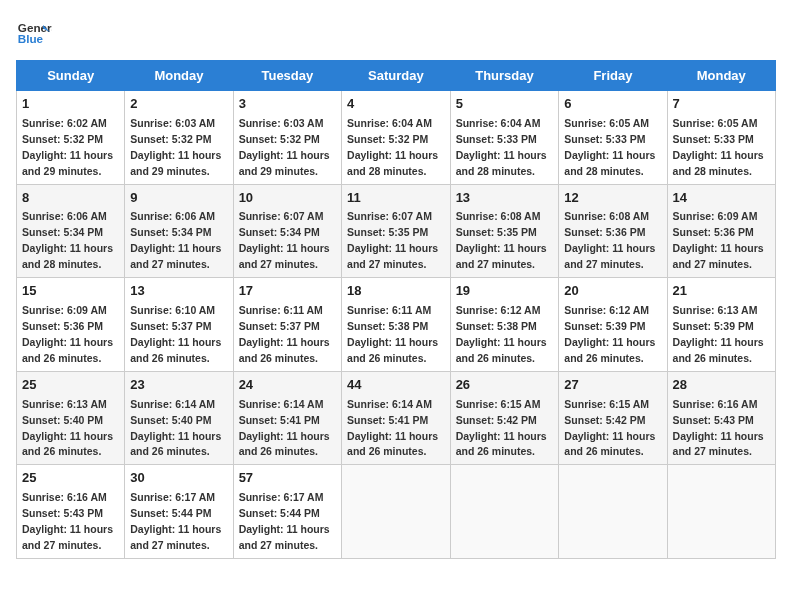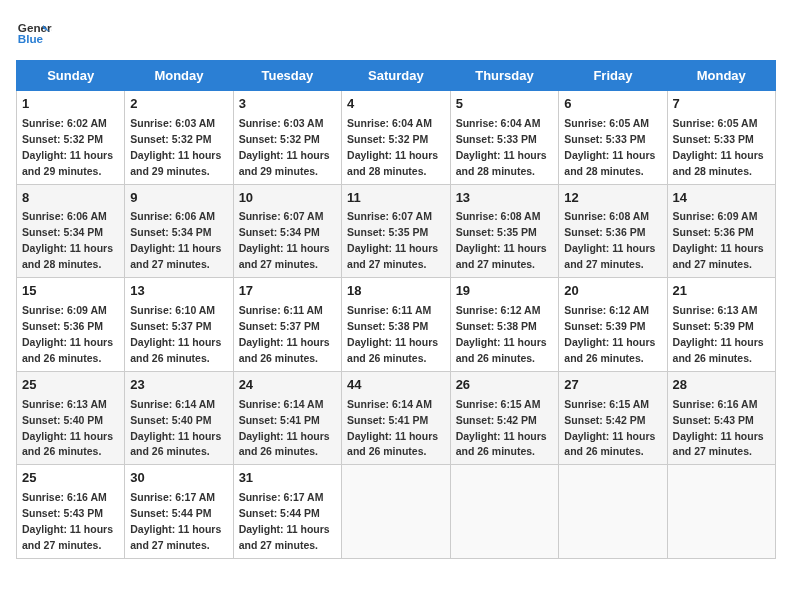--- a/index.html
+++ b/index.html
@@ -238,21 +238,21 @@
       <tr>
         <td>
           <span class="day-number">25</span>
           <span class="day-info">Sunrise: 6:16 AM<br>Sunset: 5:43 PM<br>Daylight: 11 hours and 27 minutes.</span>
         </td>
         <td>
           <span class="day-number">30</span>
           <span class="day-info">Sunrise: 6:17 AM<br>Sunset: 5:44 PM<br>Daylight: 11 hours and 27 minutes.</span>
         </td>
         <td>
-          <span class="day-number">31</span>
+          <span class="day-number">57</span>
           <span class="day-info">Sunrise: 6:17 AM<br>Sunset: 5:44 PM<br>Daylight: 11 hours and 27 minutes.</span>
         </td>
         <td class="empty-cell"></td>
         <td class="empty-cell"></td>
         <td class="empty-cell"></td>
         <td class="empty-cell"></td>
       </tr>
     </tbody>
 </table>
 

